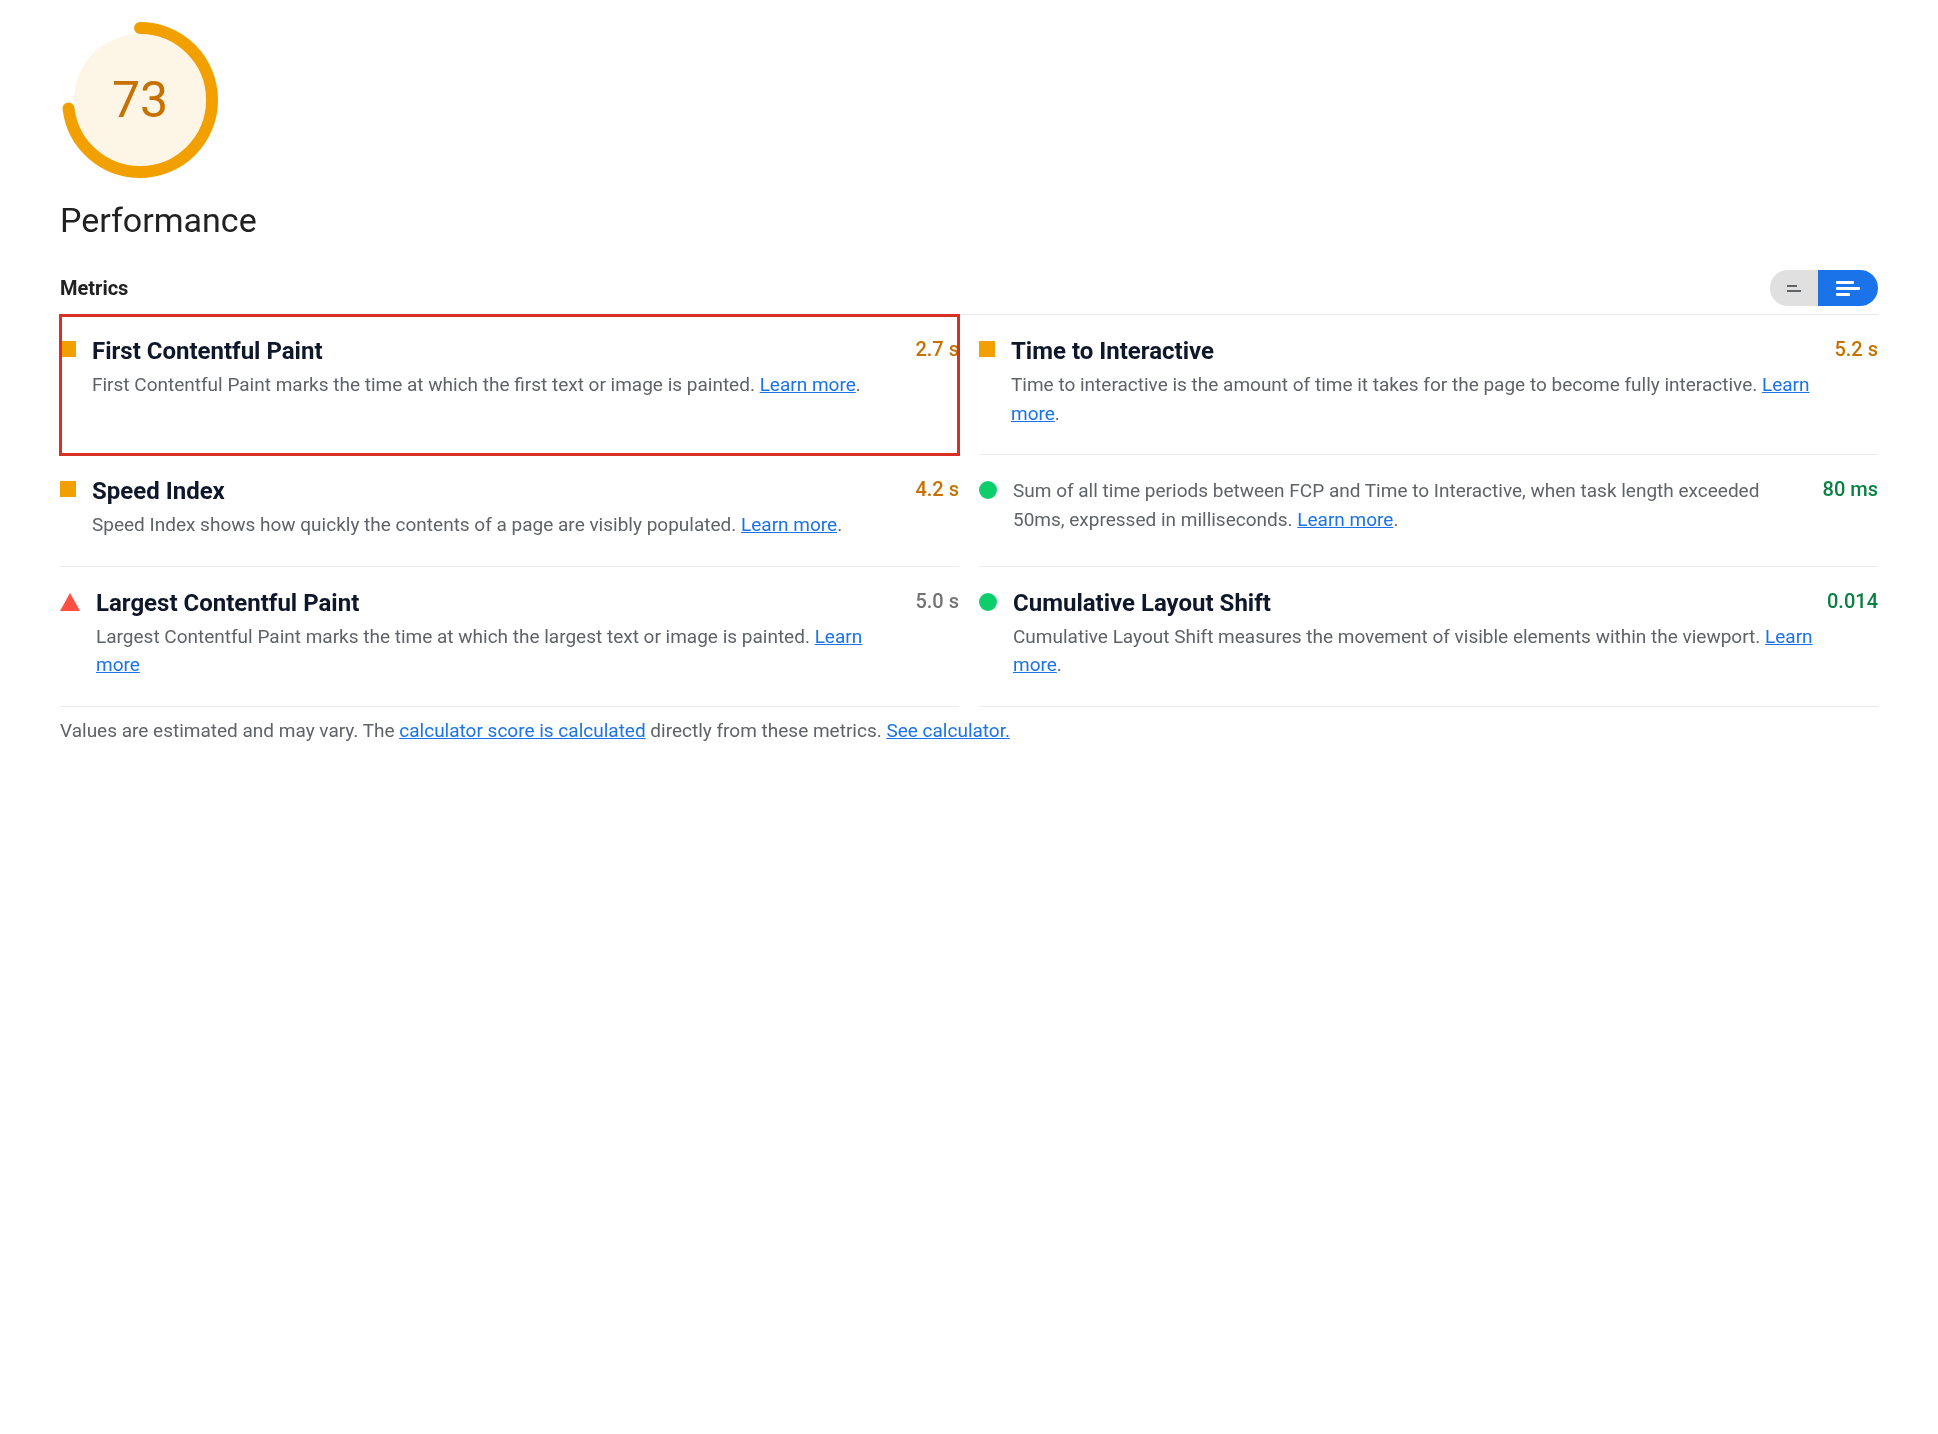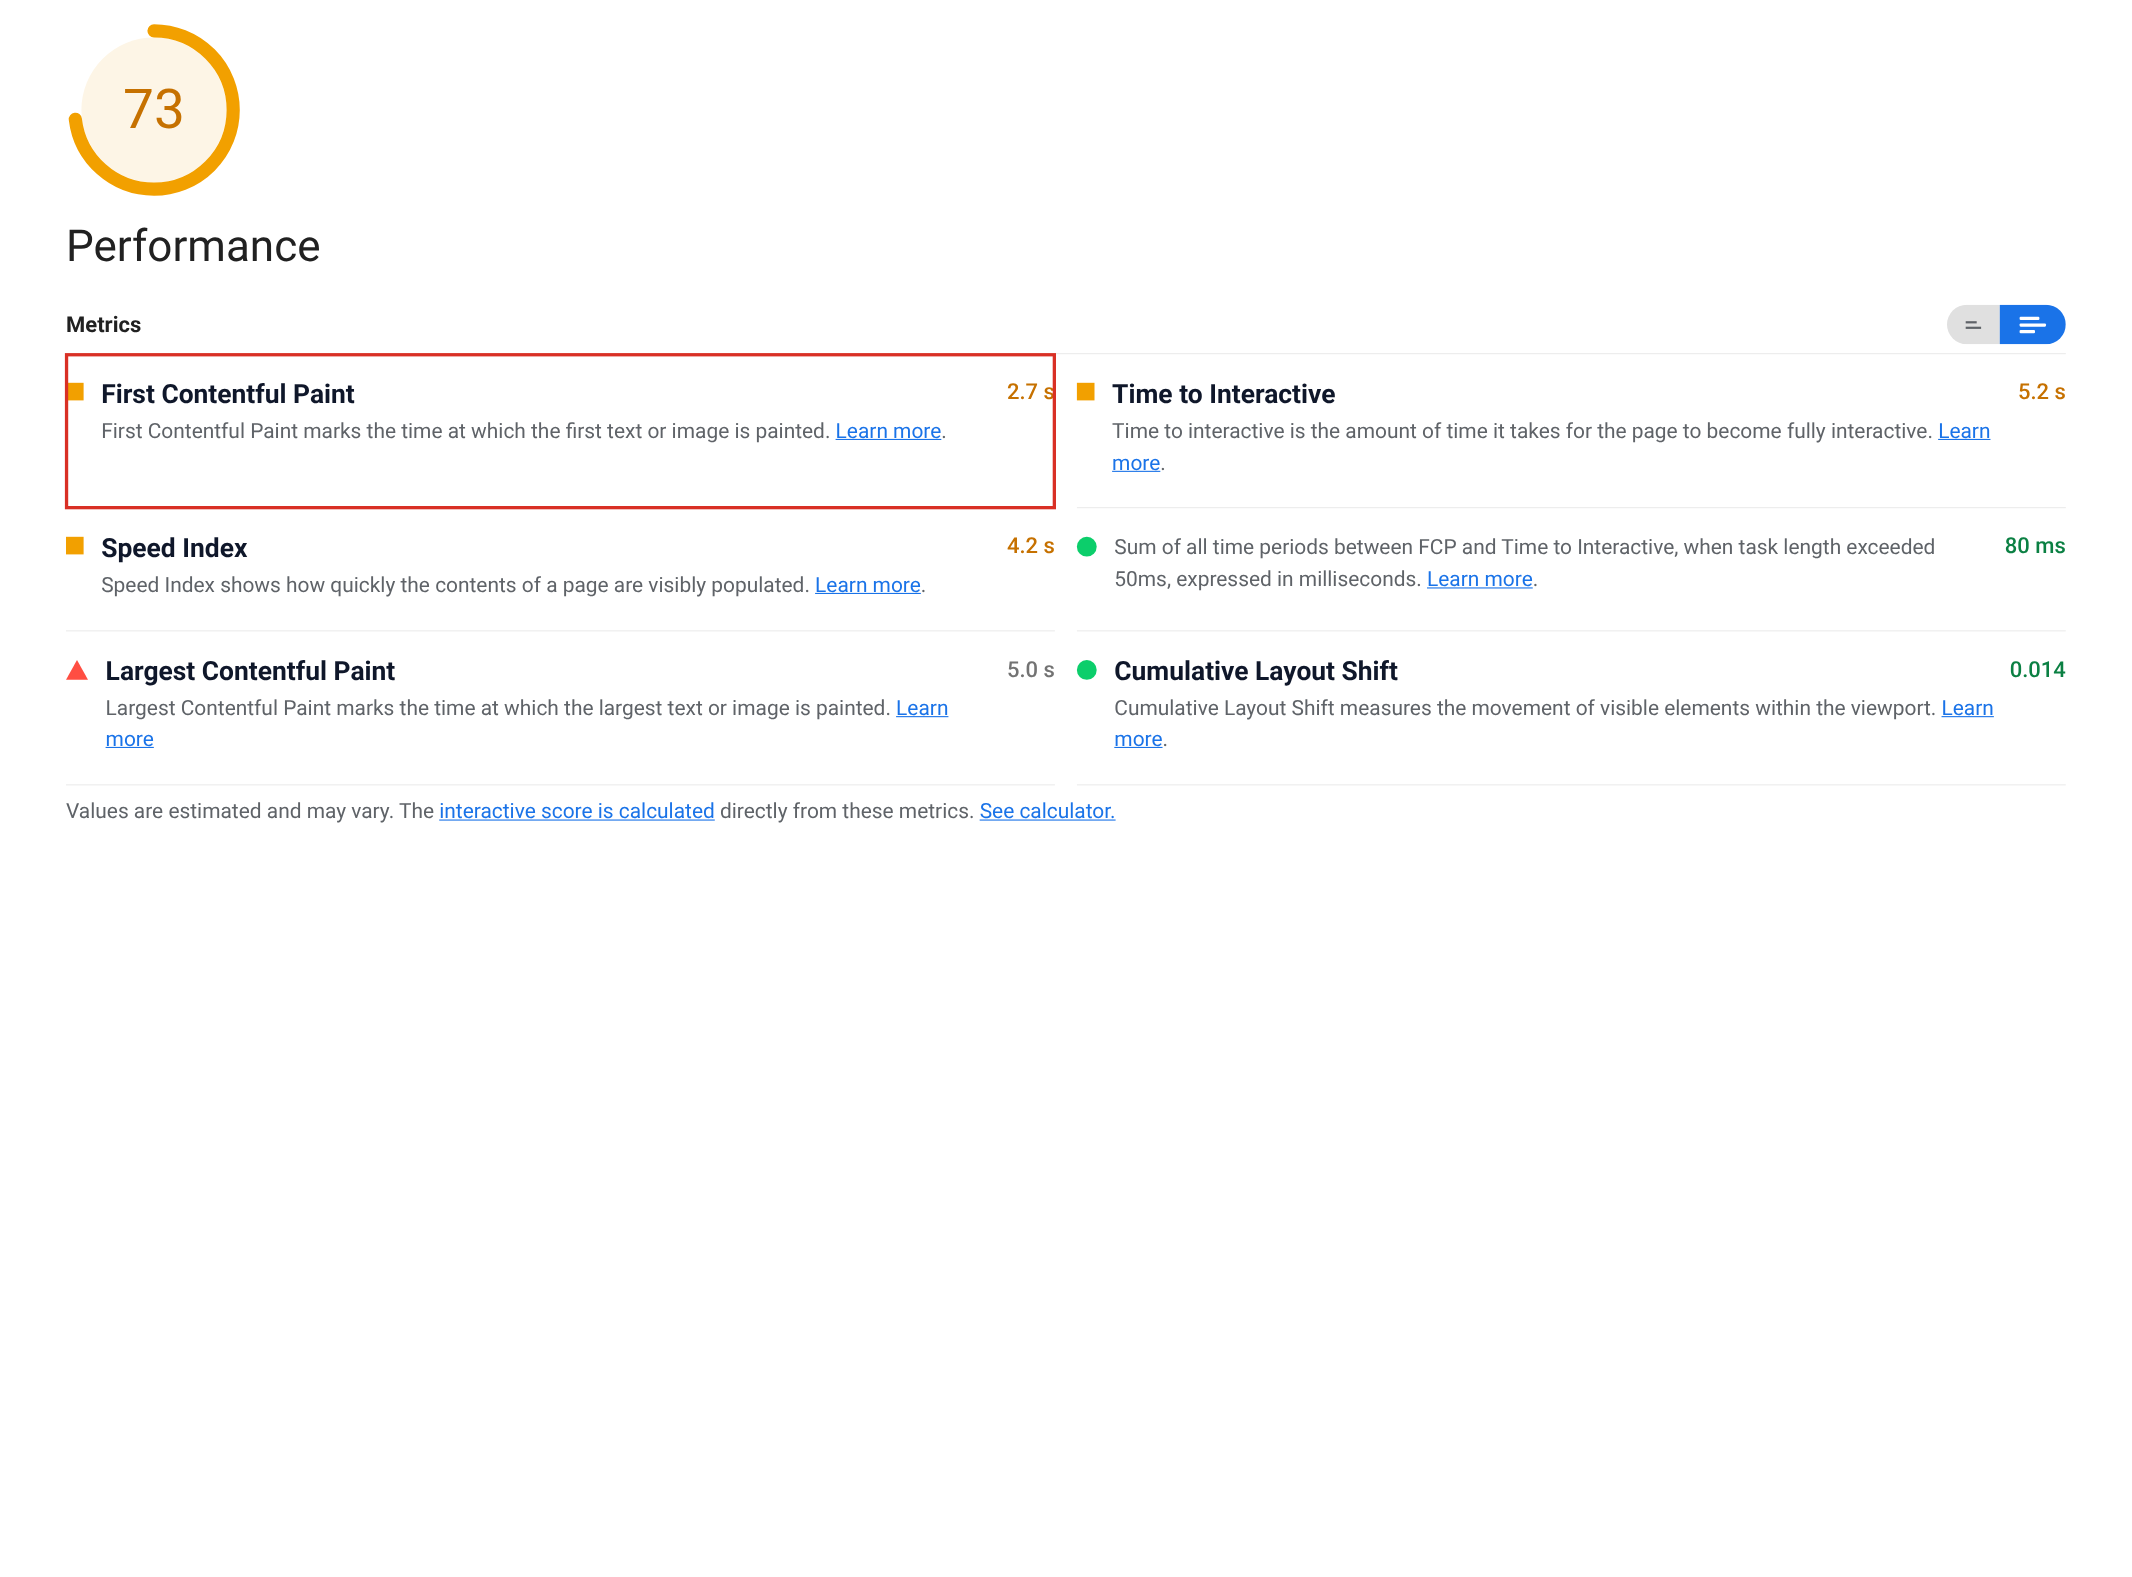--- a/index.html
+++ b/index.html
@@ -37,21 +37,21 @@
     top: 0; left: 0; right: 0; bottom: 0;
     display: flex;
     align-items: center;
     justify-content: center;
     font-size: 50px;
     font-weight: 400;
     color: #c67100;
   }
   .gauge-title {
     margin-top: 20px;
-    font-size: 40px;
+    font-size: 34px;
     font-weight: 400;
     color: #212121;
   }
   .metrics-header {
     display: flex;
     align-items: center;
     justify-content: space-between;
     border-bottom: 1px solid #ebebeb;
     padding-bottom: 8px;
   }
@@ -237,16 +237,16 @@
       <div class="metric-body">
         <div class="metric-title">Cumulative Layout Shift</div>
         <div class="metric-desc"><span>Cumulative Layout Shift measures the movement of visible elements within the viewport. </span><a class="learn-more">Learn more</a><span>.</span></div>
       </div>
       <div class="metric-value val-green">0.014</div>
     </div>
   </div>
 
 <div class="footer-note">
   <span>Values are estimated and may vary. The </span>
-  <a>interactive score is calculated</a>
+  <a>calculator score is calculated</a>
   <span> directly from these metrics. </span>
   <a>See calculator.</a>
 </div>
 
 </body></html>

